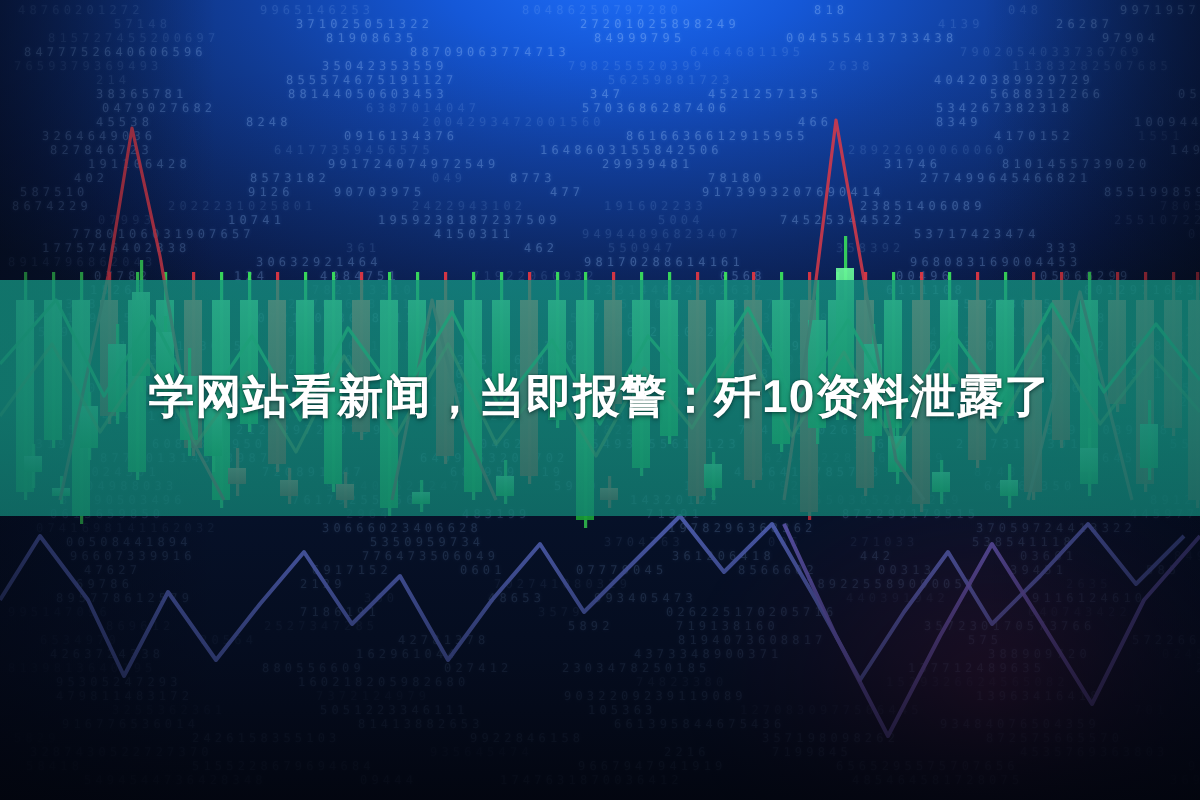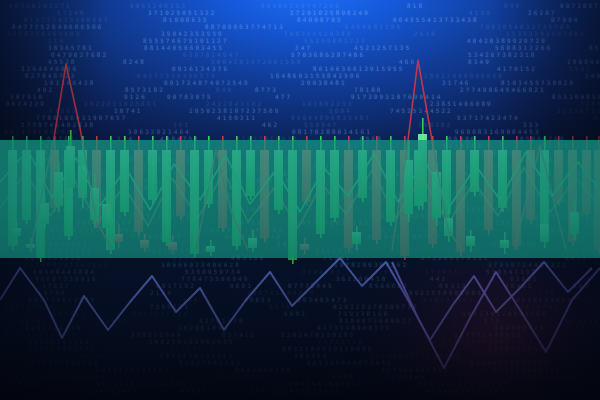--- a/index.html
+++ b/index.html
@@ -544,15 +544,16 @@
     </svg>
   </div>
 
   <div class="bg-glow-r"></div>
 
   <div class="bg-vign"></div>
 
   <div class="band"></div>
 
   <div class="caption">
+    <div class="cap-line">学网站看新闻，当即报警：歼10资料泄露了</div>
   </div>
 
 </div>
 
 </body></html>

